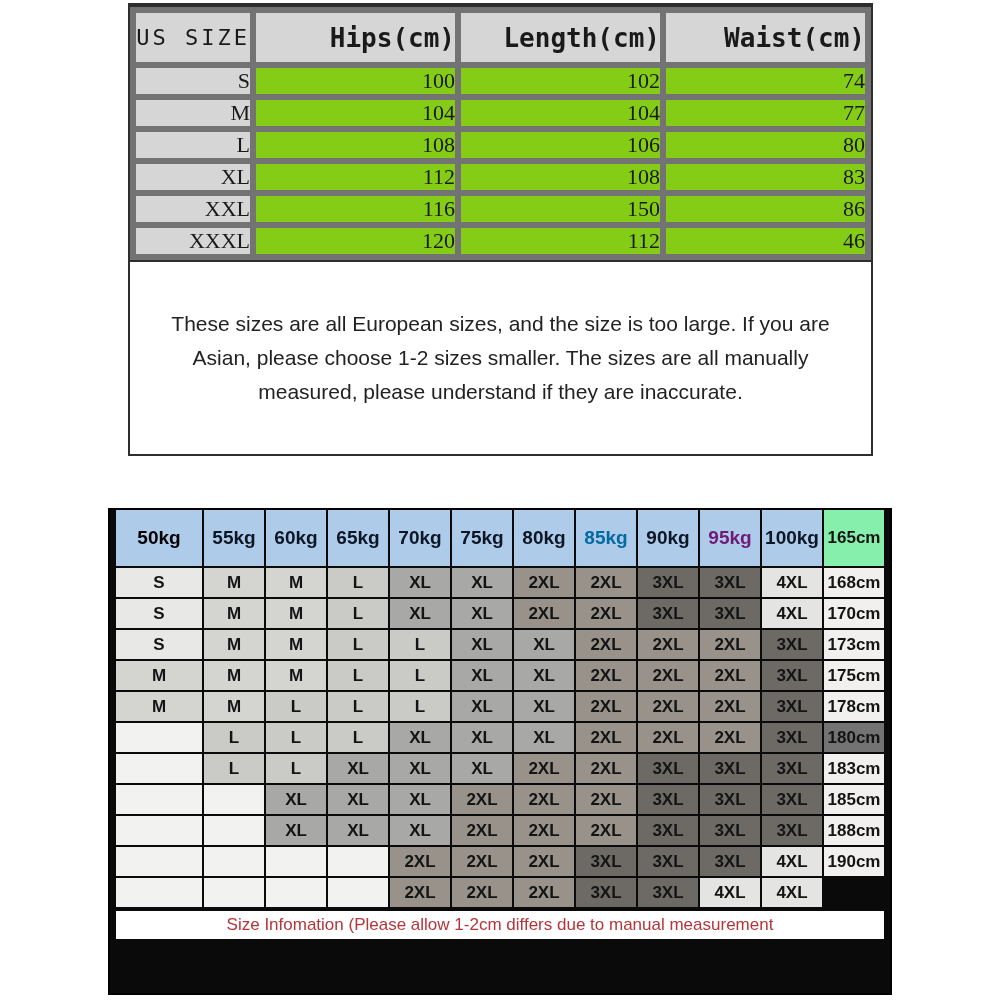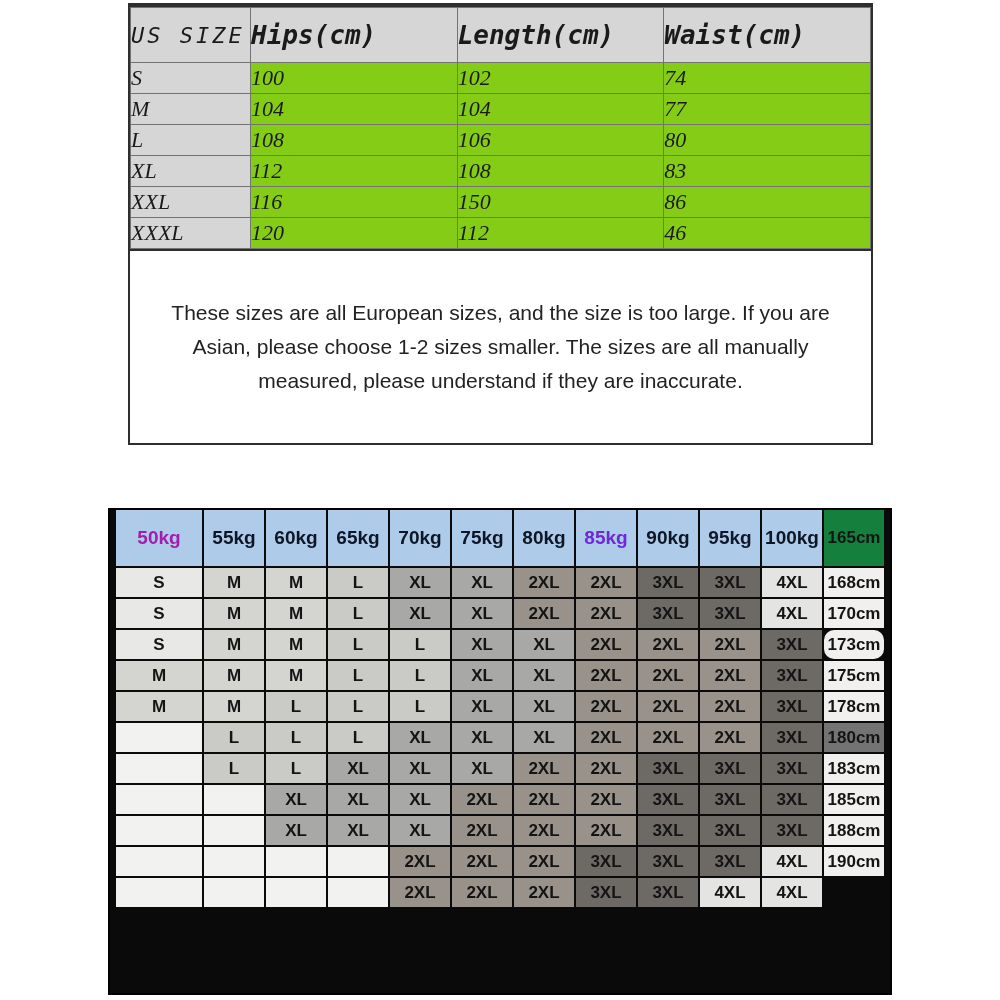--- a/index.html
+++ b/index.html
@@ -18,21 +18,21 @@
     background:#fff;
   }
   .pp-title {
     height:50px; display:flex; align-items:center; justify-content:center;
     font-weight:bold; font-size:38px; letter-spacing:1px; color:#111;
     border-bottom:2px solid #2e2e2e;
   }
   table.pp-table { border-collapse:collapse; width:100%; table-layout:fixed; }
   table.pp-table col.c0 { width:120px; }
   table.pp-table th, table.pp-table td {
-    border:1px solid #737373; text-align:left; padding:0;font-style:italic;
+    border:6px solid #737373; text-align:right; padding:0;
   }
   table.pp-table thead th {
     background:#d6d6d6; height:55px;
     font-family:"DejaVu Sans Mono", monospace;
     font-weight:bold; font-size:26px; color:#1a1a1a;
   }
   table.pp-table thead th.size-col {
     font-weight:normal; font-size:22px; letter-spacing:3px;
   }
   table.pp-table tbody td {
@@ -144,32 +144,32 @@
       </tbody>
   </table>
 
   <div class="pp-note">These sizes are all European sizes, and the size is too large. If you are Asian, please choose 1-2 sizes smaller. The sizes are all manually measured, please understand if they are inaccurate.</div>
 </div>
 
 <div class="chart">
 
   <div class="chart-grid" id="chart-grid">
 
-  <div class="cell wh-header" style="background: rgb(174, 203, 233); color: #a21caf;">50kg</div>
+  <div class="cell wh-header" style="background: rgb(174, 203, 233); color: #000000;">50kg</div>
       <div class="cell wh-header" style="background: rgb(174, 203, 233); color: rgb(13, 22, 38);">55kg</div>
       <div class="cell wh-header" style="background: rgb(174, 203, 233); color: rgb(13, 22, 38);">60kg</div>
       <div class="cell wh-header" style="background: rgb(174, 203, 233); color: rgb(13, 22, 38);">65kg</div>
       <div class="cell wh-header" style="background: rgb(174, 203, 233); color: rgb(13, 22, 38);">70kg</div>
       <div class="cell wh-header" style="background: rgb(174, 203, 233); color: rgb(13, 22, 38);">75kg</div>
       <div class="cell wh-header" style="background: rgb(174, 203, 233); color: rgb(13, 22, 38);">80kg</div>
-      <div class="cell wh-header" style="background: rgb(174, 203, 233); color: #6d28d9; text-align: center;">85kg</div>
+      <div class="cell wh-header" style="background: rgb(174, 203, 233); color: #0369a1; text-align: center;">85kg</div>
       <div class="cell wh-header" style="background: rgb(174, 203, 233); color: rgb(13, 22, 38);">90kg</div>
-      <div class="cell wh-header" style="background: rgb(174, 203, 233); color: #0f172a;">95kg</div>
+      <div class="cell wh-header" style="background: rgb(174, 203, 233); color: #701a75;">95kg</div>
       <div class="cell wh-header" style="background: rgb(174, 203, 233); color: rgb(13, 22, 38);">100kg</div>
-      <div class="cell" style="background: #15803d;">165cm</div>
+      <div class="cell" style="background: #86efac;">165cm</div>
       <div class="cell" style="background: rgb(232, 232, 230);">S</div>
       <div class="cell" style="background: rgb(212, 212, 209);">M</div>
       <div class="cell" style="background: rgb(212, 212, 209);">M</div>
       <div class="cell" style="background: rgb(202, 202, 199);">L</div>
       <div class="cell" style="background: rgb(168, 168, 166);">XL</div>
       <div class="cell" style="background: rgb(168, 168, 166);">XL</div>
       <div class="cell" style="background: rgb(152, 146, 138);">2XL</div>
       <div class="cell" style="background: rgb(152, 146, 138);">2XL</div>
       <div class="cell" style="background: rgb(109, 106, 102);">3XL</div>
       <div class="cell" style="background: rgb(109, 106, 102);">3XL</div>
@@ -191,21 +191,21 @@
       <div class="cell" style="background: rgb(212, 212, 209);">M</div>
       <div class="cell" style="background: rgb(212, 212, 209);">M</div>
       <div class="cell" style="background: rgb(202, 202, 199);">L</div>
       <div class="cell" style="background: rgb(202, 202, 199);">L</div>
       <div class="cell" style="background: rgb(168, 168, 166);">XL</div>
       <div class="cell" style="background: rgb(168, 168, 166);">XL</div>
       <div class="cell" style="background: rgb(152, 146, 138);">2XL</div>
       <div class="cell" style="background: rgb(152, 146, 138);">2XL</div>
       <div class="cell" style="background: rgb(152, 146, 138);">2XL</div>
       <div class="cell" style="background: rgb(109, 106, 102);">3XL</div>
-      <div class="cell" style="background: rgb(241, 240, 238); border-radius: 10px;">173cm</div>
+      <div class="cell" style="background: rgb(241, 240, 238);">173cm</div>
       <div class="cell" style="background: rgb(212, 212, 209);">M</div>
       <div class="cell" style="background: rgb(212, 212, 209);">M</div>
       <div class="cell" style="background: rgb(212, 212, 209);">M</div>
       <div class="cell" style="background: rgb(202, 202, 199);">L</div>
       <div class="cell" style="background: rgb(202, 202, 199);">L</div>
       <div class="cell" style="background: rgb(168, 168, 166);">XL</div>
       <div class="cell" style="background: rgb(168, 168, 166);">XL</div>
       <div class="cell" style="background: rgb(152, 146, 138);">2XL</div>
       <div class="cell" style="background: rgb(152, 146, 138);">2XL</div>
       <div class="cell" style="background: rgb(152, 146, 138);">2XL</div>
@@ -289,13 +289,14 @@
       <div class="cell" style="background: rgb(242, 242, 240);"></div>
       <div class="cell" style="background: rgb(152, 146, 138);">2XL</div>
       <div class="cell" style="background: rgb(152, 146, 138);">2XL</div>
       <div class="cell" style="background: rgb(152, 146, 138);">2XL</div>
       <div class="cell" style="background: rgb(109, 106, 102);">3XL</div>
       <div class="cell" style="background: rgb(109, 106, 102);">3XL</div>
       <div class="cell" style="background: rgb(228, 228, 226);">4XL</div>
       <div class="cell" style="background: rgb(228, 228, 226);">4XL</div>
     </div>
 
+  <div class="chart-footer">Size Infomation  (Please allow 1-2cm differs due to manual measurement</div>
 </div>
 
 </body></html>

